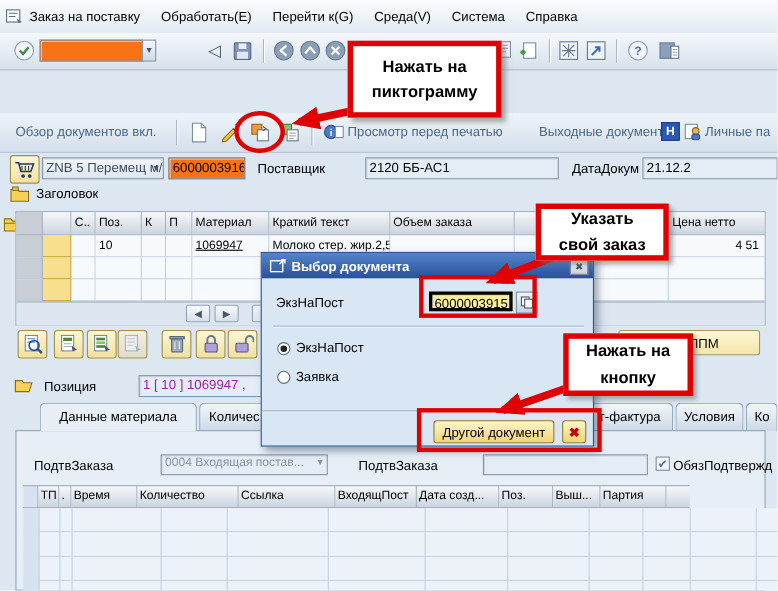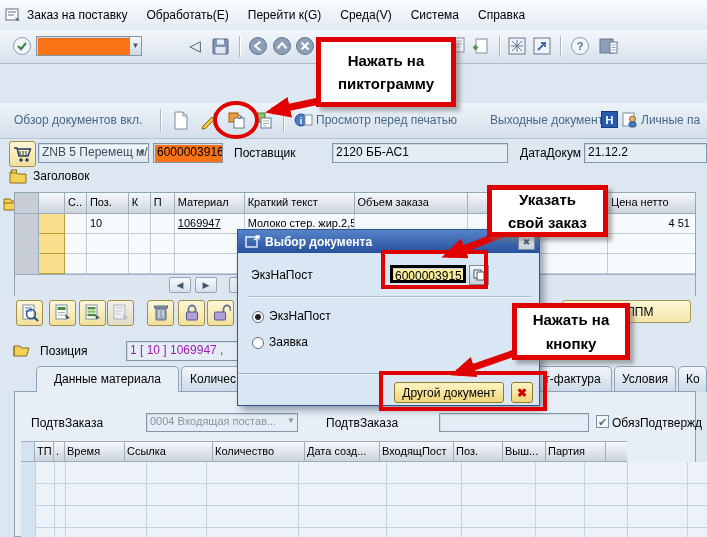--- a/index.html
+++ b/index.html
@@ -419,24 +419,24 @@
     <span class="lbl" style="left:311px;top:24px;">ПодтвЗаказа</span>
     <div class="inp ro" style="left:424px;top:21px;width:150px;height:19px;"></div>
     <div class="chk" style="left:581px;top:23px;">✔</div>
     <span class="lbl" style="left:597px;top:24px;">ОбязПодтвержд</span>
 
     <div style="position:absolute;left:6px;top:49px;display:flex;">
       <div class="chcell" style="width:14px;background:#d5e2f0;"></div>
       <div class="chcell" style="width:19px;">ТП</div>
       <div class="chcell" style="width:11px;">.</div>
       <div class="chcell" style="width:60px;">Время</div>
+      <div class="chcell" style="width:92px;">Количество</div>
       <div class="chcell" style="width:88px;">Ссылка</div>
-      <div class="chcell" style="width:92px;">Количество</div>
+      <div class="chcell" style="width:74px;">ВходящПост</div>
       <div class="chcell" style="width:75px;">Дата созд...</div>
-      <div class="chcell" style="width:74px;">ВходящПост</div>
       <div class="chcell" style="width:49px;">Поз.</div>
       <div class="chcell" style="width:43px;">Выш...</div>
       <div class="chcell" style="width:60px;">Партия</div>
       <div class="chcell" style="width:21px;border-right:none;"></div>
     </div>
     <div id="conf-body">
       <div style="position:absolute;left:0;top:0;width:14px;height:76px;background:#d5e2f0;border-right:1px solid #c5d1de;"></div>
       <div class="vline" style="left:33px;"></div>
         <div class="vline" style="left:44px;"></div>
       <div class="vline" style="left:125px;"></div>

